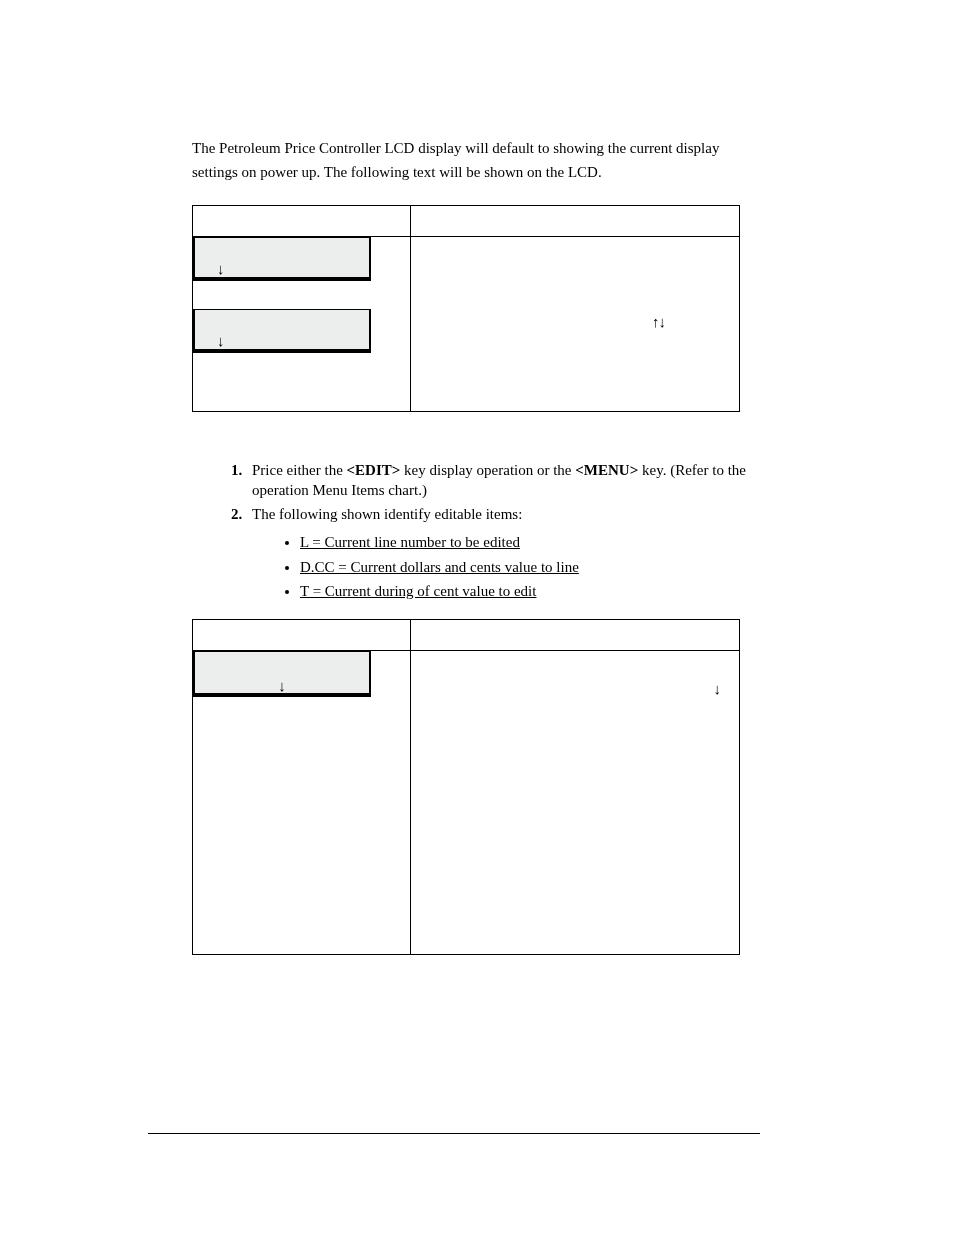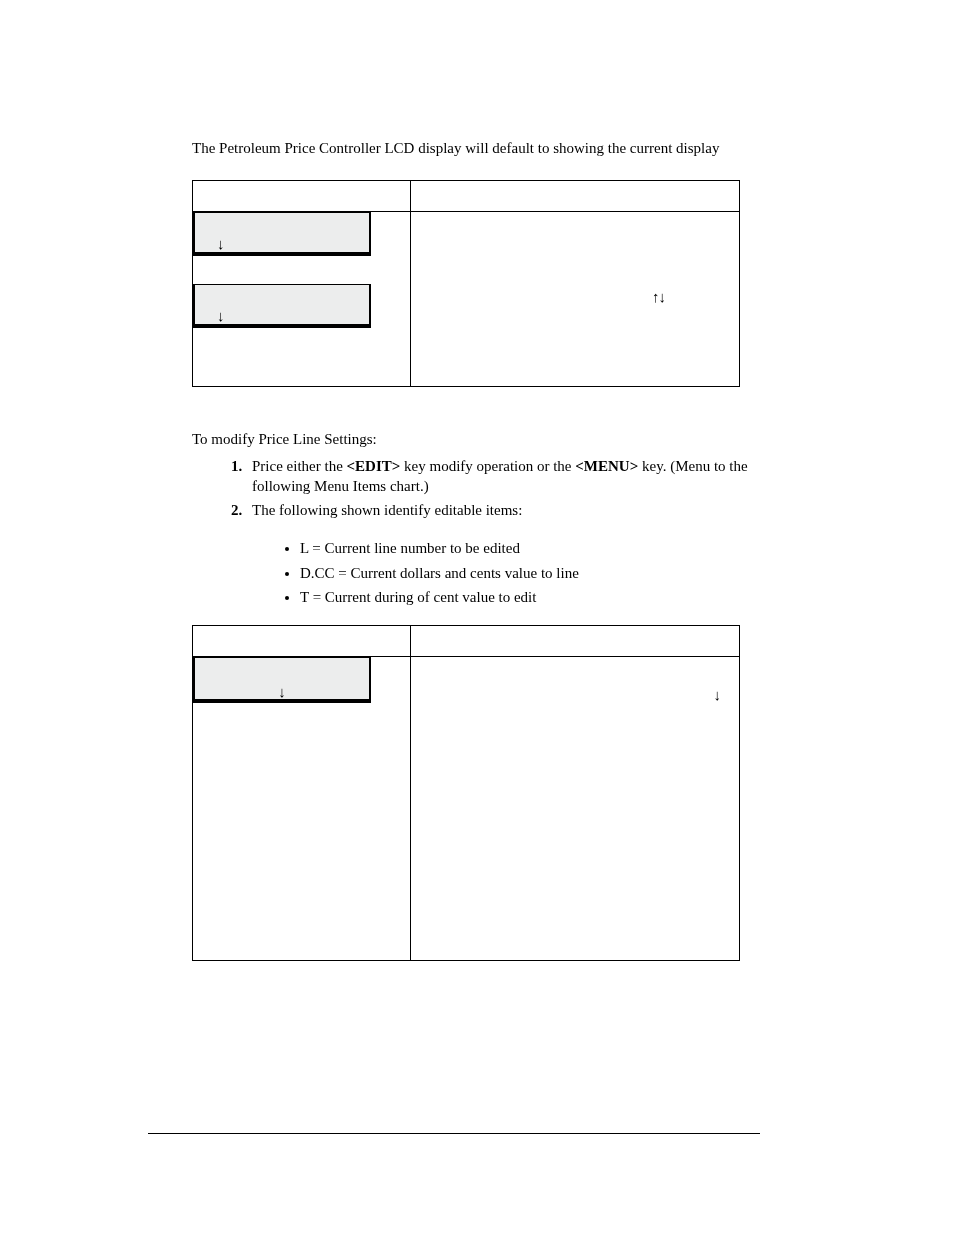--- a/index.html
+++ b/index.html
@@ -85,22 +85,23 @@
   }
   .ol-steps > li {
     margin: 0 0 4px 0;
     padding-left: 6px;
   }
   .ol-steps > li::marker {
     font-weight: bold;
   }
   .ul-sub {
     list-style: disc;
-    margin: 18px 0 0 0;
+    margin: 8px 0 0 0;
     padding: 0 0 0 48px;
+    text-decoration: underline;
   }
   .ul-sub li { margin: 0 0 4px 0; padding-left: 0; }
 
   table.ui2 {
     border-collapse: collapse;
     width: 548px;
     margin-top: 18px;
   }
   table.ui2 td, table.ui2 th {
     border: 1px solid #000;
@@ -150,20 +151,21 @@
     height: 0;
   }
 </style>
 </head>
 <body>
 
 <div class="page">
   <div class="content">
 
     <p class="para">The Petroleum Price Controller LCD display will default to showing the current display</p>
+    <p class="para">settings on power up. The following text will be shown on the LCD.</p>
 
     <table class="ui">
       <tbody>
           <tr>
         <td class="hdr-left"></td>
         <td class="hdr-right"></td>
       </tr>
       <tr>
         <td class="body-left t1-body-left">
           <div class="lcd">
@@ -177,26 +179,25 @@
           <div class="t1-right-inner">
             <span class="arrows-updown">↑↓</span>
           </div>
         </td>
       </tr>
     </tbody>
       </table>
 
     <div class="mid-gap"></div>
 
-    <p class="para">To modify Price Line Settings:</p>
 
     <ol class="ol-steps">
       <li>
-        <span>Price either the </span><b>&lt;EDIT&gt;</b><span> key modify operation or the </span><b>&lt;MENU&gt;</b><span> key. (Menu to the</span><br>
-        <span>following Menu Items chart.)</span>
+        <span>Price either the </span><b>&lt;EDIT&gt;</b><span> key display operation or the </span><b>&lt;MENU&gt;</b><span> key. (Refer to the</span><br>
+        <span>operation Menu Items chart.)</span>
       </li>
       <li>
         <span>The following shown identify editable items:</span>
         <ul class="ul-sub">
           <li>L = Current line number to be edited</li>
           <li>D.CC = Current dollars and cents value to line</li>
           <li>T = Current during of cent value to edit</li>
         </ul>
       </li>
     </ol>

